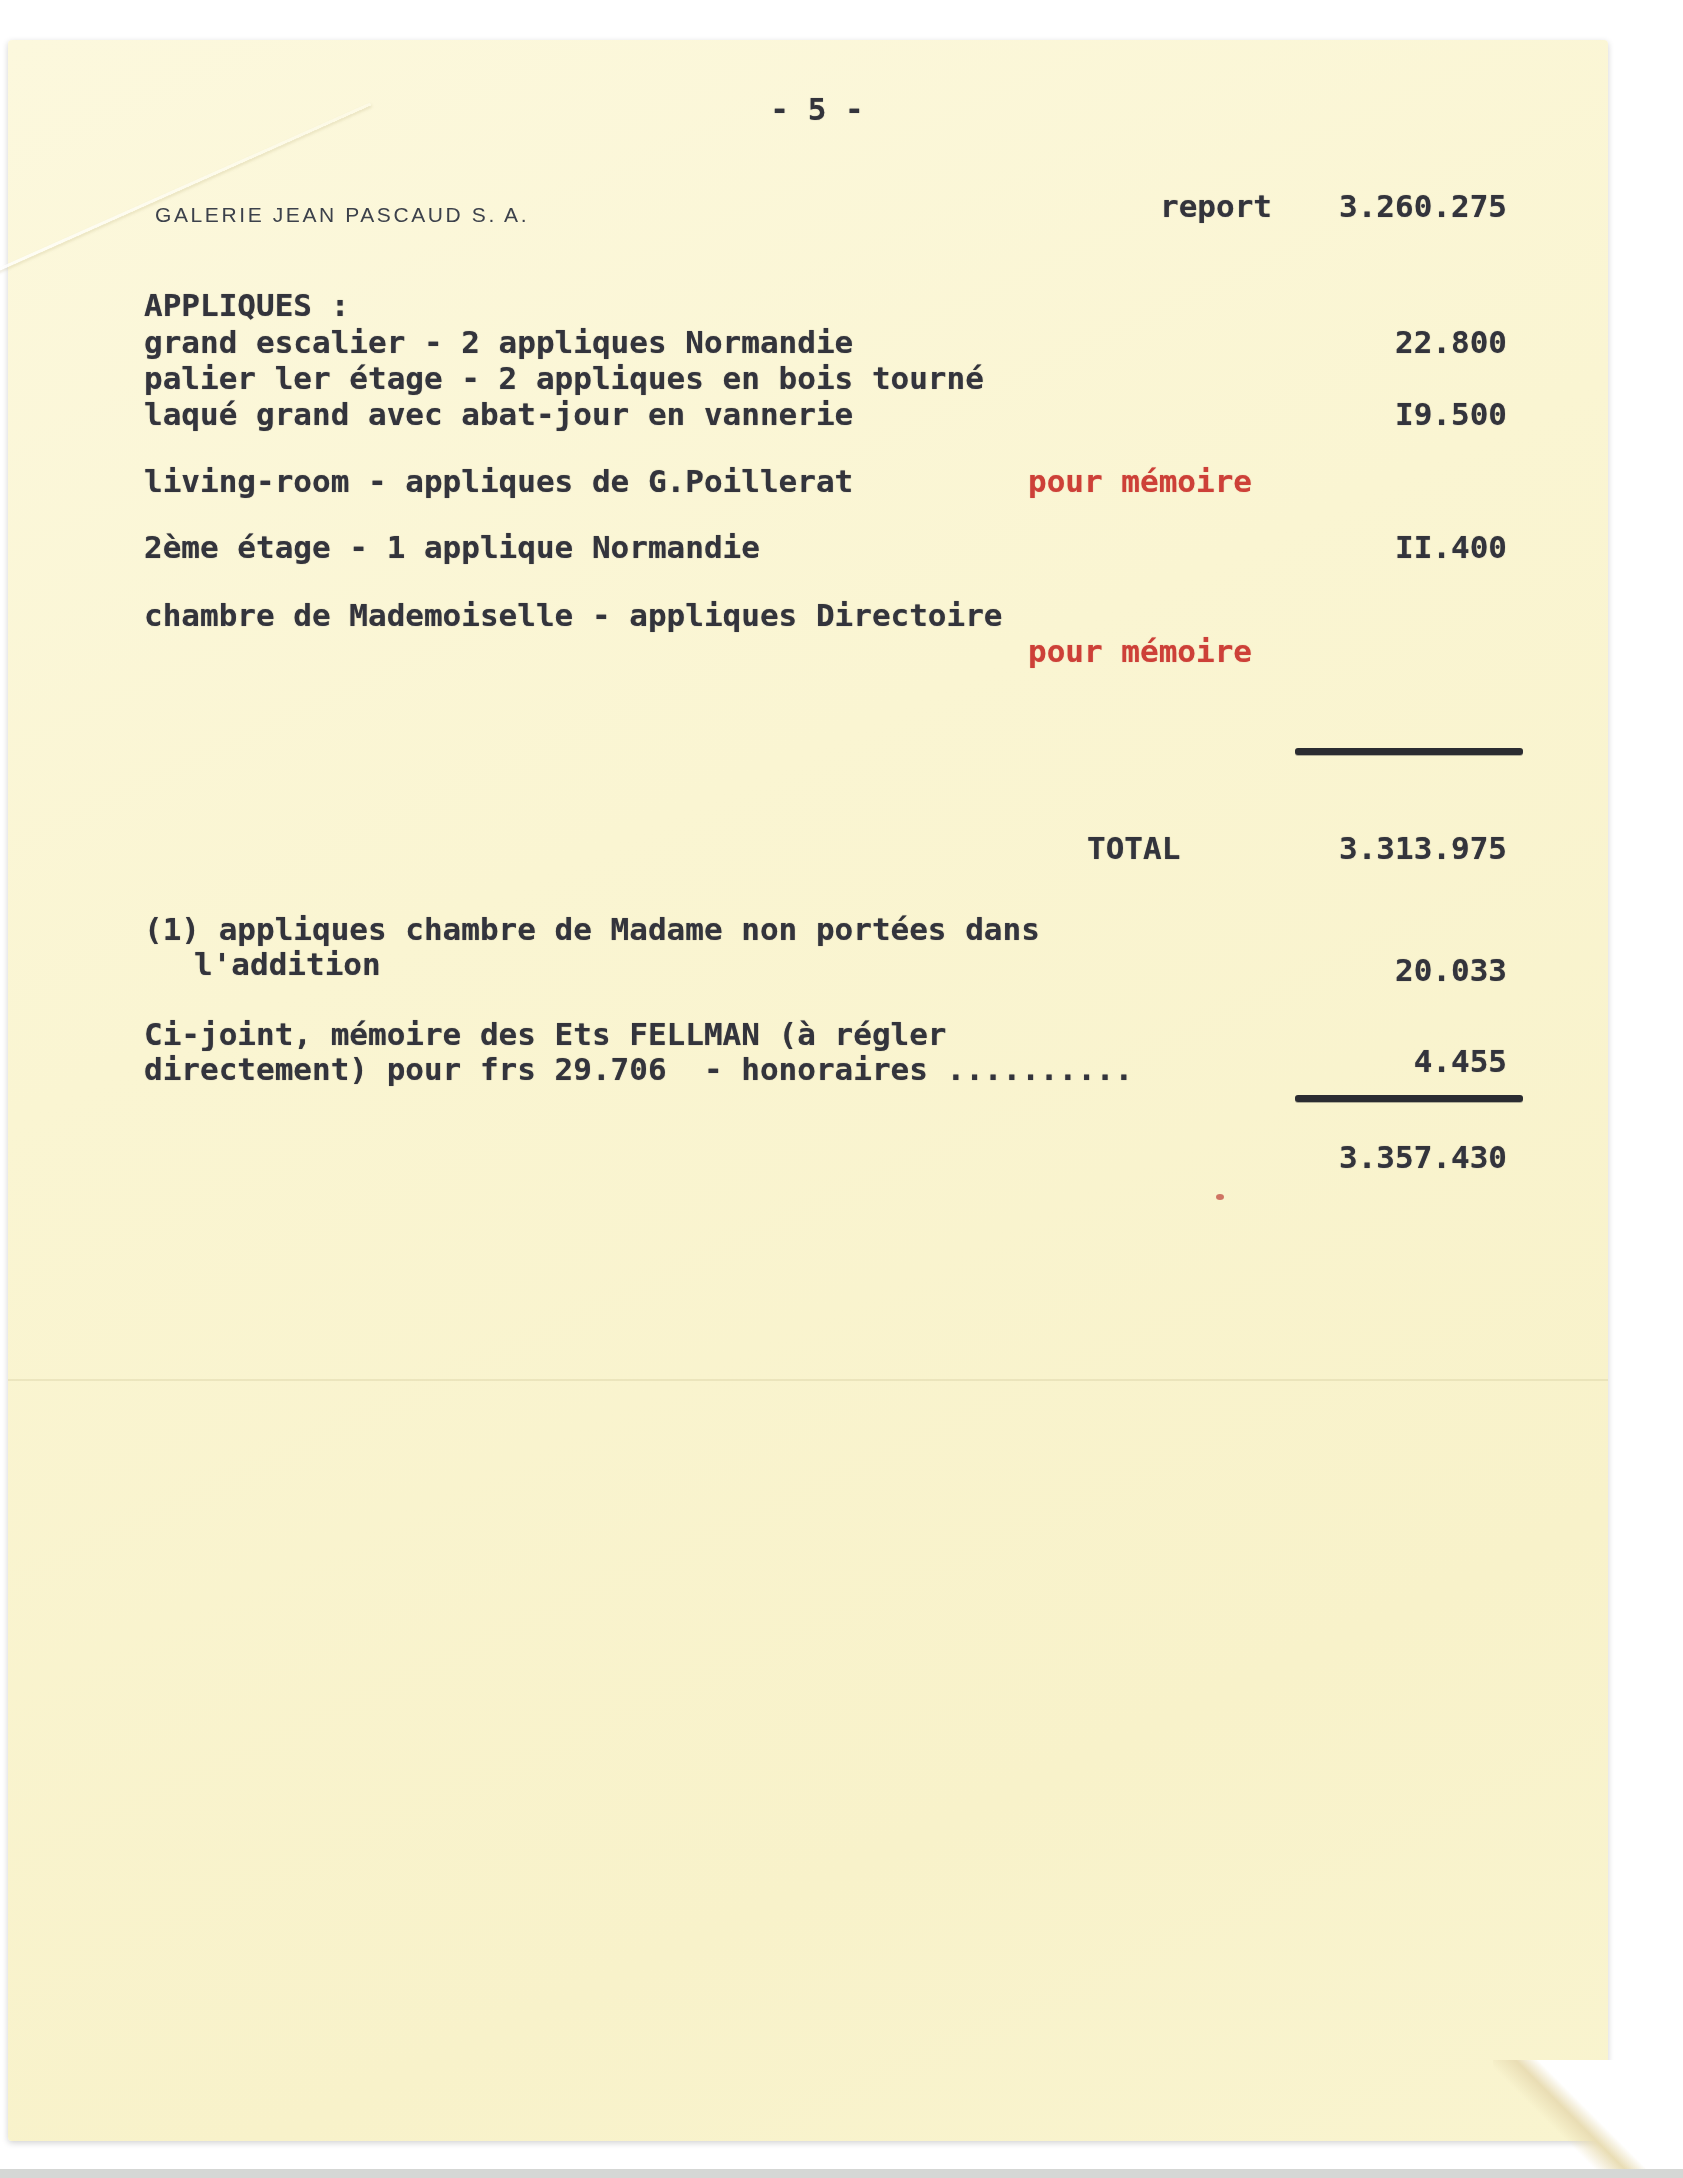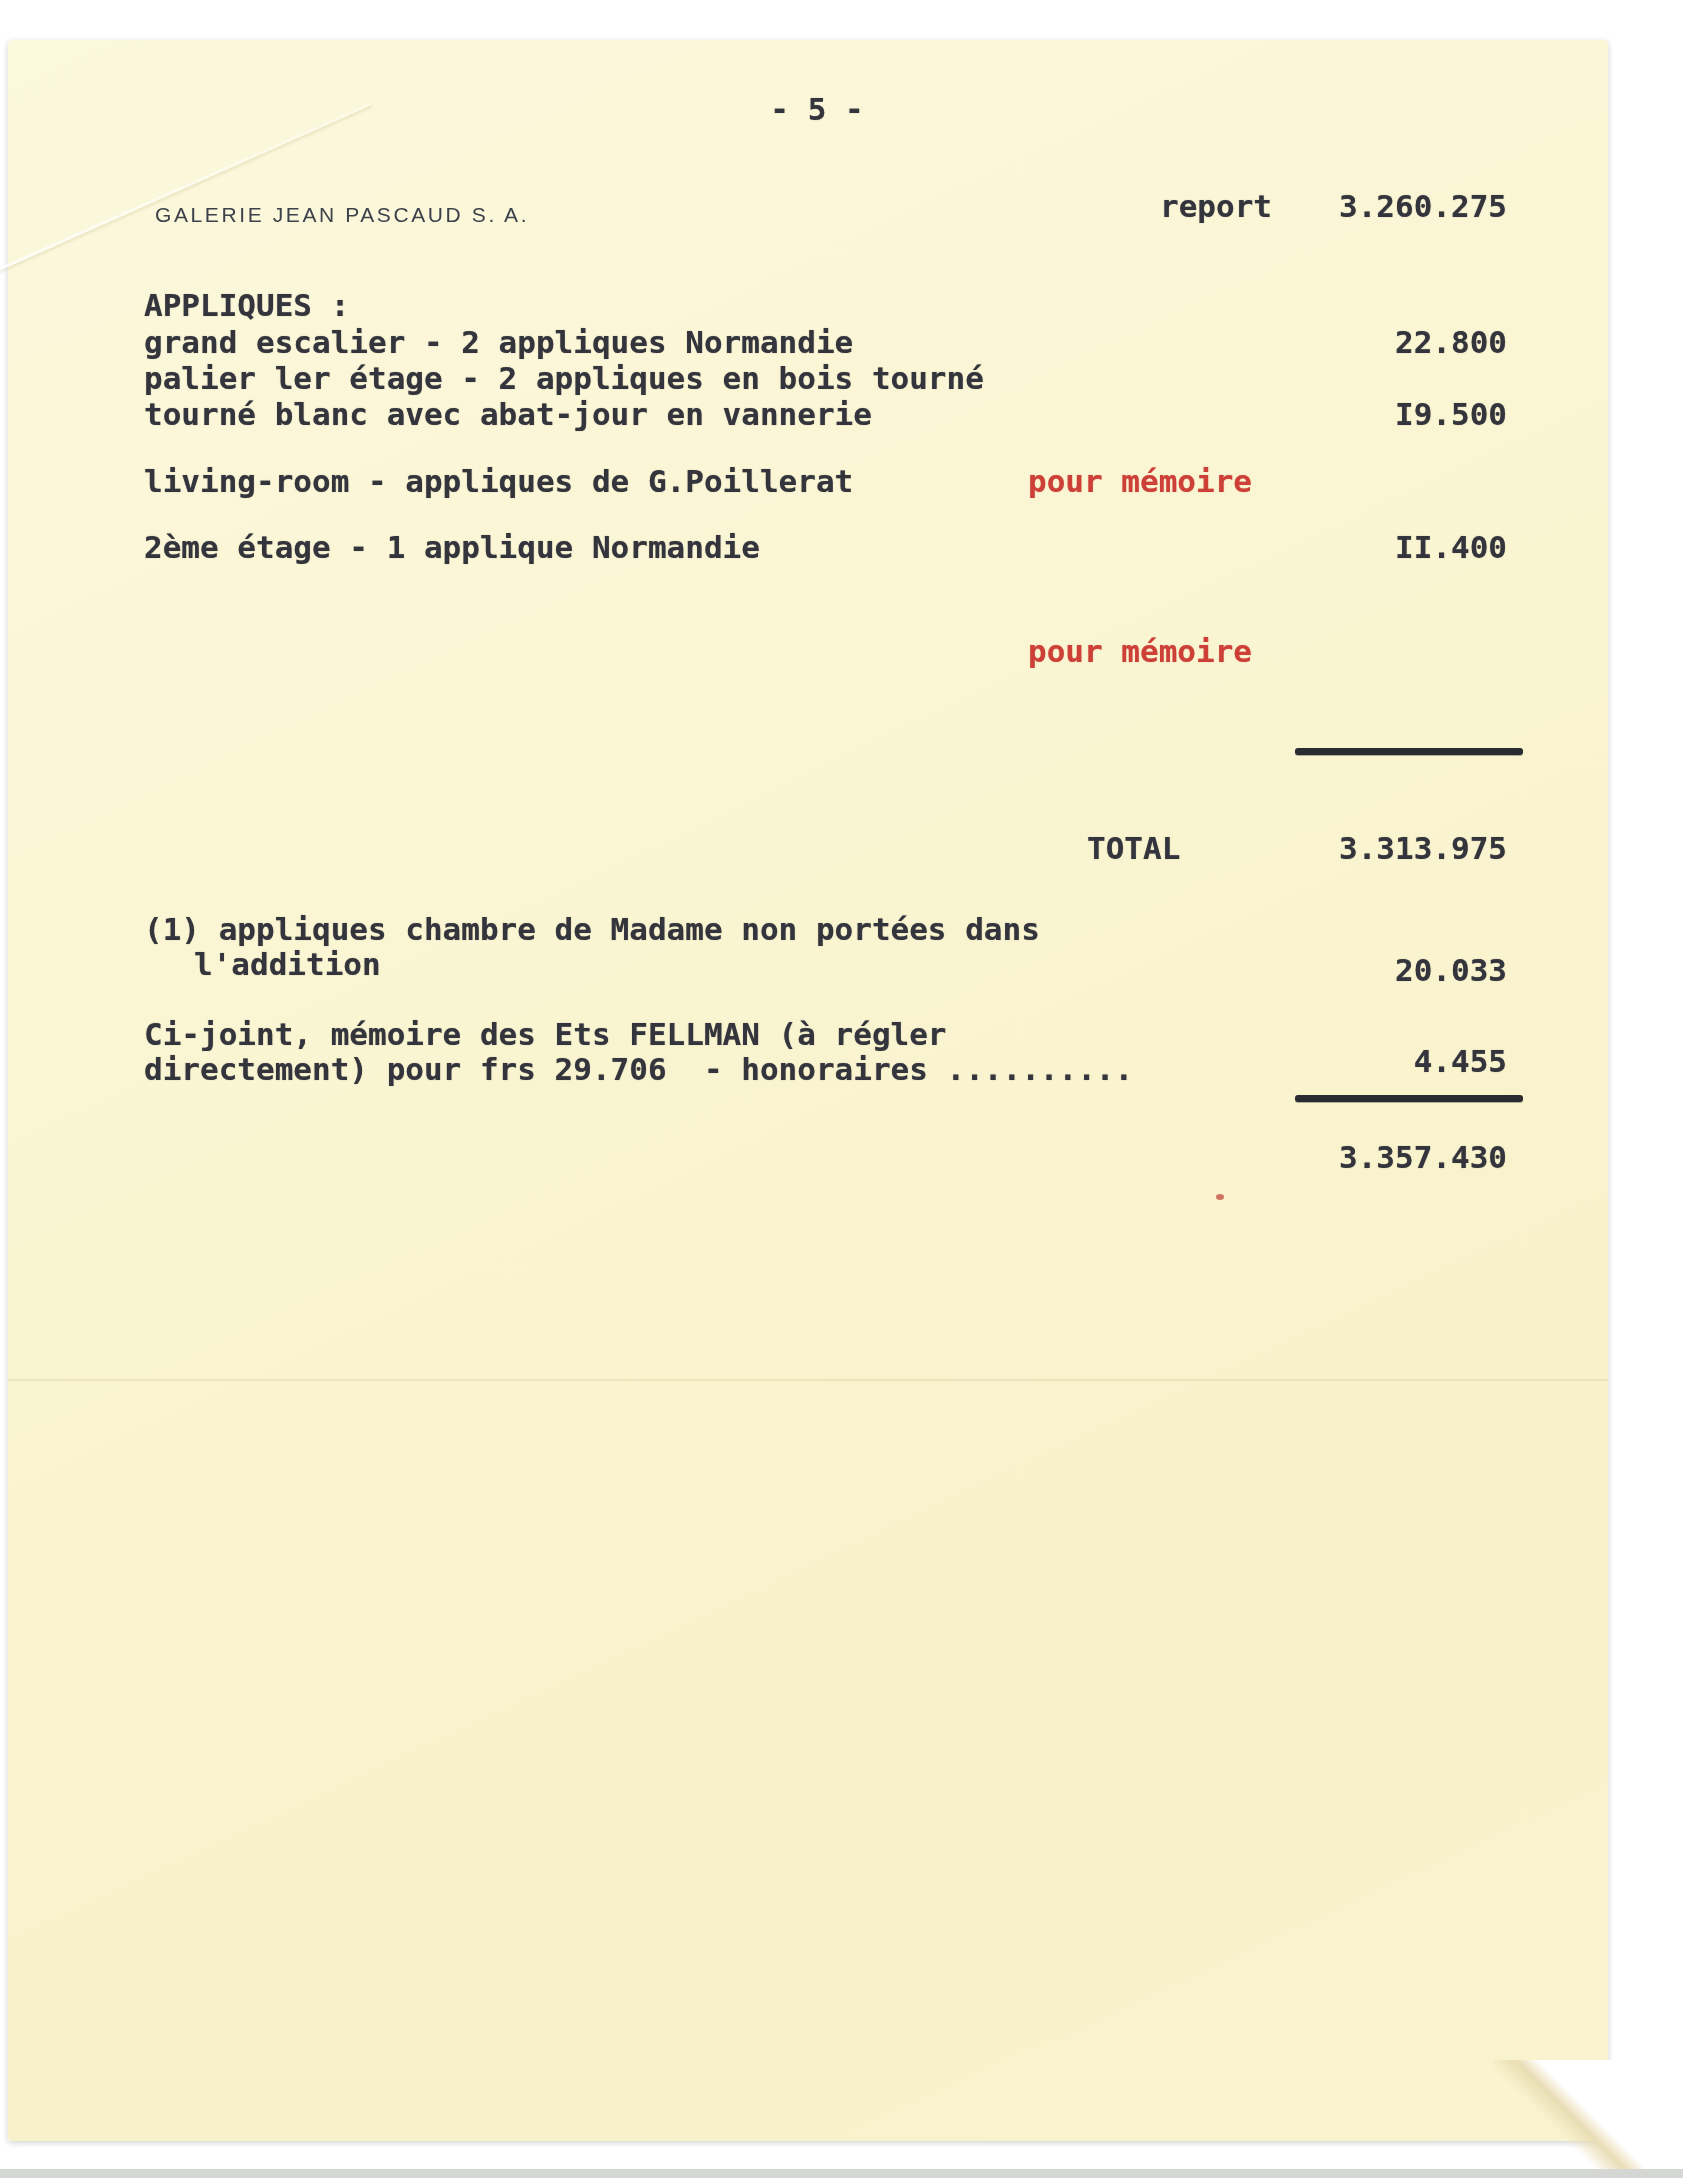--- a/index.html
+++ b/index.html
@@ -81,29 +81,30 @@
   <div class="typed" style="top:188px;left:1160px">report</div>
   <div class="typed amt" style="top:188px">3.260.275</div>
 
   <div class="typed line" style="top:287px">APPLIQUES :</div>
 
   <div class="typed line" style="top:324px">grand escalier - 2 appliques Normandie</div>
   <div class="typed amt" style="top:324px">22.800</div>
 
   <div class="typed line" style="top:360px">palier ler étage - 2 appliques en bois tourné</div>
 
-  <div class="typed line" style="top:396px">tourné blanc avec abat-jour en vannerie</div>
+  <div class="typed line" style="top:396px">laqué grand avec abat-jour en vannerie</div>
   <div class="typed amt" style="top:396px">I9.500</div>
 
   <div class="typed line" style="top:463px">living-room - appliques de G.Poillerat</div>
   <div class="typed note" style="top:463px">pour mémoire</div>
 
   <div class="typed line" style="top:529px">2ème étage - 1 applique Normandie</div>
   <div class="typed amt" style="top:529px">II.400</div>
 
+  <div class="typed line" style="top:597px">chambre de Mademoiselle - appliques Directoire</div>
 
   <div class="typed note" style="top:633px">pour mémoire</div>
 
   <div class="rule" style="top:748px"></div>
 
   <div class="typed" style="top:830px;left:1087px">TOTAL</div>
   <div class="typed amt" style="top:830px">3.313.975</div>
 
   <div class="typed line" style="top:911px">(1) appliques chambre de Madame non portées dans</div>
   <div class="typed" style="top:946px;left:194px">l'addition</div>

